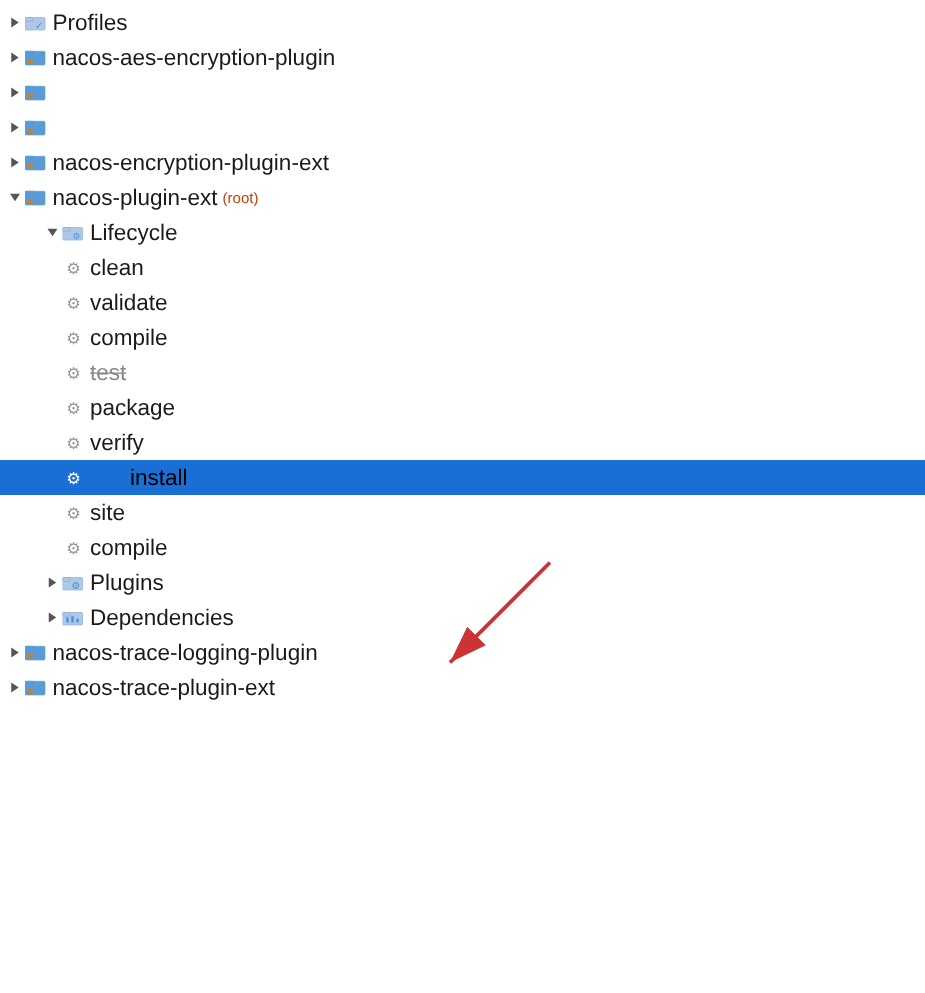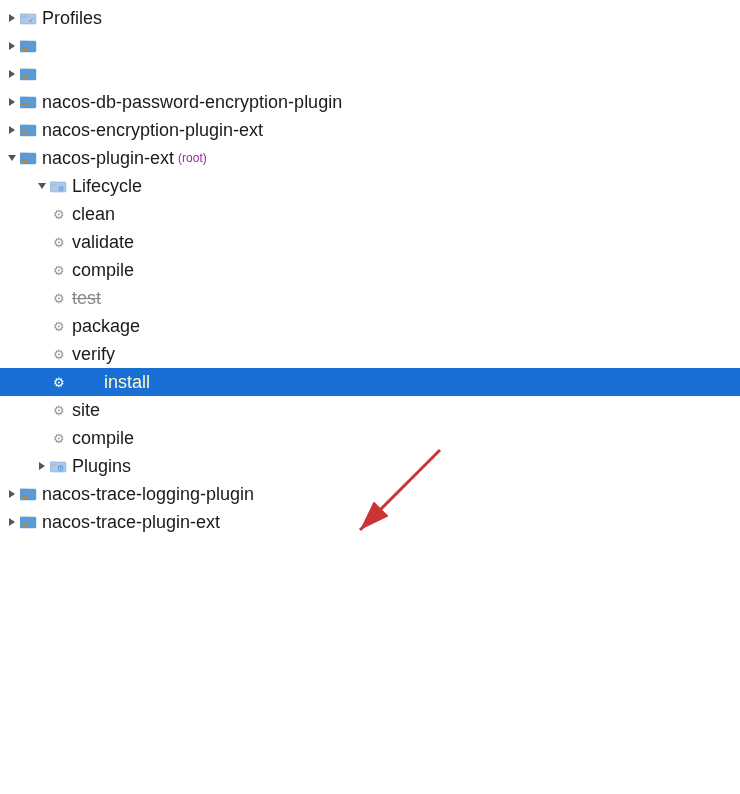--- a/index.html
+++ b/index.html
@@ -31,40 +31,40 @@
       white-space: nowrap;
       position: relative;
     }
 
     .tree-item.selected {
       background: #1a6fd4;
       color: #ffffff;
     }
 
     .tree-item.selected .item-text {
-      color: #fef9c3;
+      color: #000000;
       padding-left: 32px;
     }
 
     .tree-item.selected .gear-icon {
       color: #ffffff;
     }
 
     .item-text {
       color: #1a1a1a;
       font-size: 18px;
     }
 
     .item-text.strikethrough {
       text-decoration: line-through;
       color: #888888;
     }
 
     .root-tag {
-      color: #a21caf;
+      color: #c2410c;
       font-size: 12px;
       margin-left: 4px;
     }
 
     .expand-arrow {
       width: 16px;
       height: 16px;
       display: inline-flex;
       align-items: center;
       justify-content: center;
@@ -158,45 +158,45 @@
       <span class="expand-arrow">
         <svg viewBox="0 0 10 10" width="10" height="10">
           <polygon points="2,1 8,5 2,9" fill="#555"></polygon>
         </svg>
       </span>
       <span class="maven-icon"><svg viewBox="0 0 18 16" xmlns="http://www.w3.org/2000/svg">
     <rect x="0" y="3" width="16" height="11" rx="1" fill="#5b9bd5" stroke="#5b9bd5" stroke-width="0.5"></rect>
     <rect x="0" y="3" width="7" height="3" rx="1" fill="#5b9bd5" stroke="#5b9bd5" stroke-width="0.5"></rect>
     <text x="2" y="12" font-size="7" font-weight="bold" fill="#e07b00" font-style="italic" font-family="serif">m</text>
   </svg></span>
-    </div>
-    <div class="tree-item indent-0">
-      <span class="expand-arrow">
-        <svg viewBox="0 0 10 10" width="10" height="10">
-          <polygon points="2,1 8,5 2,9" fill="#555"></polygon>
-        </svg>
-      </span>
-      <span class="maven-icon"><svg viewBox="0 0 18 16" xmlns="http://www.w3.org/2000/svg">
-    <rect x="0" y="3" width="16" height="11" rx="1" fill="#5b9bd5" stroke="#5b9bd5" stroke-width="0.5"></rect>
-    <rect x="0" y="3" width="7" height="3" rx="1" fill="#5b9bd5" stroke="#5b9bd5" stroke-width="0.5"></rect>
-    <text x="2" y="12" font-size="7" font-weight="bold" fill="#e07b00" font-style="italic" font-family="serif">m</text>
-  </svg></span>
-    </div>
-    <div class="tree-item indent-0">
-      <span class="expand-arrow">
-        <svg viewBox="0 0 10 10" width="10" height="10">
-          <polygon points="2,1 8,5 2,9" fill="#555"></polygon>
-        </svg>
-      </span>
-      <span class="maven-icon"><svg viewBox="0 0 18 16" xmlns="http://www.w3.org/2000/svg">
-    <rect x="0" y="3" width="16" height="11" rx="1" fill="#5b9bd5" stroke="#5b9bd5" stroke-width="0.5"></rect>
-    <rect x="0" y="3" width="7" height="3" rx="1" fill="#5b9bd5" stroke="#5b9bd5" stroke-width="0.5"></rect>
-    <text x="2" y="12" font-size="7" font-weight="bold" fill="#e07b00" font-style="italic" font-family="serif">m</text>
-  </svg></span>
-      <span class="item-text">nacos-db-password-encryption-plugin</span>
+      <span class="item-text">nacos-aes-encryption-plugin</span>
+    </div>
+    <div class="tree-item indent-0">
+      <span class="expand-arrow">
+        <svg viewBox="0 0 10 10" width="10" height="10">
+          <polygon points="2,1 8,5 2,9" fill="#555"></polygon>
+        </svg>
+      </span>
+      <span class="maven-icon"><svg viewBox="0 0 18 16" xmlns="http://www.w3.org/2000/svg">
+    <rect x="0" y="3" width="16" height="11" rx="1" fill="#5b9bd5" stroke="#5b9bd5" stroke-width="0.5"></rect>
+    <rect x="0" y="3" width="7" height="3" rx="1" fill="#5b9bd5" stroke="#5b9bd5" stroke-width="0.5"></rect>
+    <text x="2" y="12" font-size="7" font-weight="bold" fill="#e07b00" font-style="italic" font-family="serif">m</text>
+  </svg></span>
+    </div>
+    <div class="tree-item indent-0">
+      <span class="expand-arrow">
+        <svg viewBox="0 0 10 10" width="10" height="10">
+          <polygon points="2,1 8,5 2,9" fill="#555"></polygon>
+        </svg>
+      </span>
+      <span class="maven-icon"><svg viewBox="0 0 18 16" xmlns="http://www.w3.org/2000/svg">
+    <rect x="0" y="3" width="16" height="11" rx="1" fill="#5b9bd5" stroke="#5b9bd5" stroke-width="0.5"></rect>
+    <rect x="0" y="3" width="7" height="3" rx="1" fill="#5b9bd5" stroke="#5b9bd5" stroke-width="0.5"></rect>
+    <text x="2" y="12" font-size="7" font-weight="bold" fill="#e07b00" font-style="italic" font-family="serif">m</text>
+  </svg></span>
     </div>
     <div class="tree-item indent-0">
       <span class="expand-arrow">
         <svg viewBox="0 0 10 10" width="10" height="10">
           <polygon points="2,1 8,5 2,9" fill="#555"></polygon>
         </svg>
       </span>
       <span class="maven-icon"><svg viewBox="0 0 18 16" xmlns="http://www.w3.org/2000/svg">
     <rect x="0" y="3" width="16" height="11" rx="1" fill="#5b9bd5" stroke="#5b9bd5" stroke-width="0.5"></rect>
     <rect x="0" y="3" width="7" height="3" rx="1" fill="#5b9bd5" stroke="#5b9bd5" stroke-width="0.5"></rect>
@@ -317,20 +317,35 @@
         <svg viewBox="0 0 10 10" width="10" height="10">
           <polygon points="2,1 8,5 2,9" fill="#555"></polygon>
         </svg>
       </span>
       <span class="plugins-icon"><svg viewBox="0 0 18 16" xmlns="http://www.w3.org/2000/svg">
     <rect x="0" y="4" width="16" height="10" rx="1" fill="#b0c8e8" stroke="#7aaad8" stroke-width="0.5"></rect>
     <rect x="0" y="4" width="6" height="3" rx="1" fill="#b0c8e8" stroke="#7aaad8" stroke-width="0.5"></rect>
     <text x="7" y="13" font-size="8" fill="#4a90d9">⚙</text>
   </svg></span>
       <span class="item-text">Plugins</span>
+    </div>
+    <div class="tree-item indent-1">
+      <span class="expand-arrow">
+        <svg viewBox="0 0 10 10" width="10" height="10">
+          <polygon points="2,1 8,5 2,9" fill="#555"></polygon>
+        </svg>
+      </span>
+      <span class="deps-icon"><svg viewBox="0 0 18 16" xmlns="http://www.w3.org/2000/svg">
+    <rect x="0" y="4" width="16" height="10" rx="1" fill="#b0c8e8" stroke="#7aaad8" stroke-width="0.5"></rect>
+    <rect x="0" y="4" width="6" height="3" rx="1" fill="#b0c8e8" stroke="#7aaad8" stroke-width="0.5"></rect>
+    <rect x="3" y="8" width="2" height="4" fill="#4a90d9"></rect>
+    <rect x="7" y="7" width="2" height="5" fill="#4a90d9"></rect>
+    <rect x="11" y="9" width="2" height="3" fill="#4a90d9"></rect>
+  </svg></span>
+      <span class="item-text">Dependencies</span>
     </div>
     <div class="tree-item indent-0">
       <span class="expand-arrow">
         <svg viewBox="0 0 10 10" width="10" height="10">
           <polygon points="2,1 8,5 2,9" fill="#555"></polygon>
         </svg>
       </span>
       <span class="maven-icon"><svg viewBox="0 0 18 16" xmlns="http://www.w3.org/2000/svg">
     <rect x="0" y="3" width="16" height="11" rx="1" fill="#5b9bd5" stroke="#5b9bd5" stroke-width="0.5"></rect>
     <rect x="0" y="3" width="7" height="3" rx="1" fill="#5b9bd5" stroke="#5b9bd5" stroke-width="0.5"></rect>

